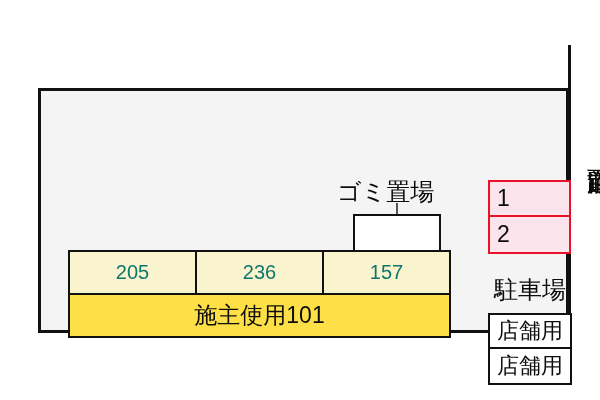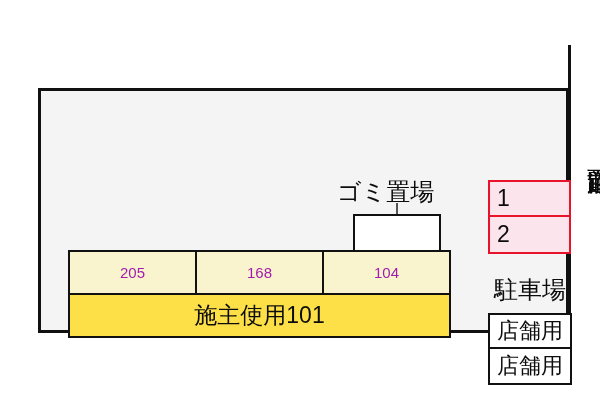--- a/index.html
+++ b/index.html
@@ -78,22 +78,22 @@
     height: 41px;
     border-bottom: 2px solid #111111;
   }
   .unit-cell {
     flex: 1 1 0;
     box-sizing: border-box;
     border-right: 2px solid #111111;
     display: flex;
     align-items: center;
     justify-content: center;
-    font-size: 15px;
-    color: #a21caf;
+    font-size: 20px;
+    color: #0f766e;
     background: #f9f4cd;
   }
   .unit-cell:last-child {
     border-right: none;
   }
   #units-row-lower {
     height: 41px;
     display: flex;
     align-items: center;
     justify-content: center;
@@ -219,22 +219,22 @@
 
     <div id="blank-pad"></div>
 
     <div id="garbage-label">ゴミ置場</div>
     <div id="garbage-leader"></div>
     <div id="garbage-box"></div>
 
     <div id="units-table">
       <div id="units-row-upper">
         <div class="unit-cell">205</div>
-        <div class="unit-cell">168</div>
-        <div class="unit-cell">104</div>
+        <div class="unit-cell">236</div>
+        <div class="unit-cell">157</div>
       </div>
       <div id="units-row-lower">施主使用101</div>
     </div>
 
     <div id="parking-stalls">
       <div class="stall">1</div>
       <div class="stall">2</div>
     </div>
 
     <div id="parking-label">駐車場</div>

